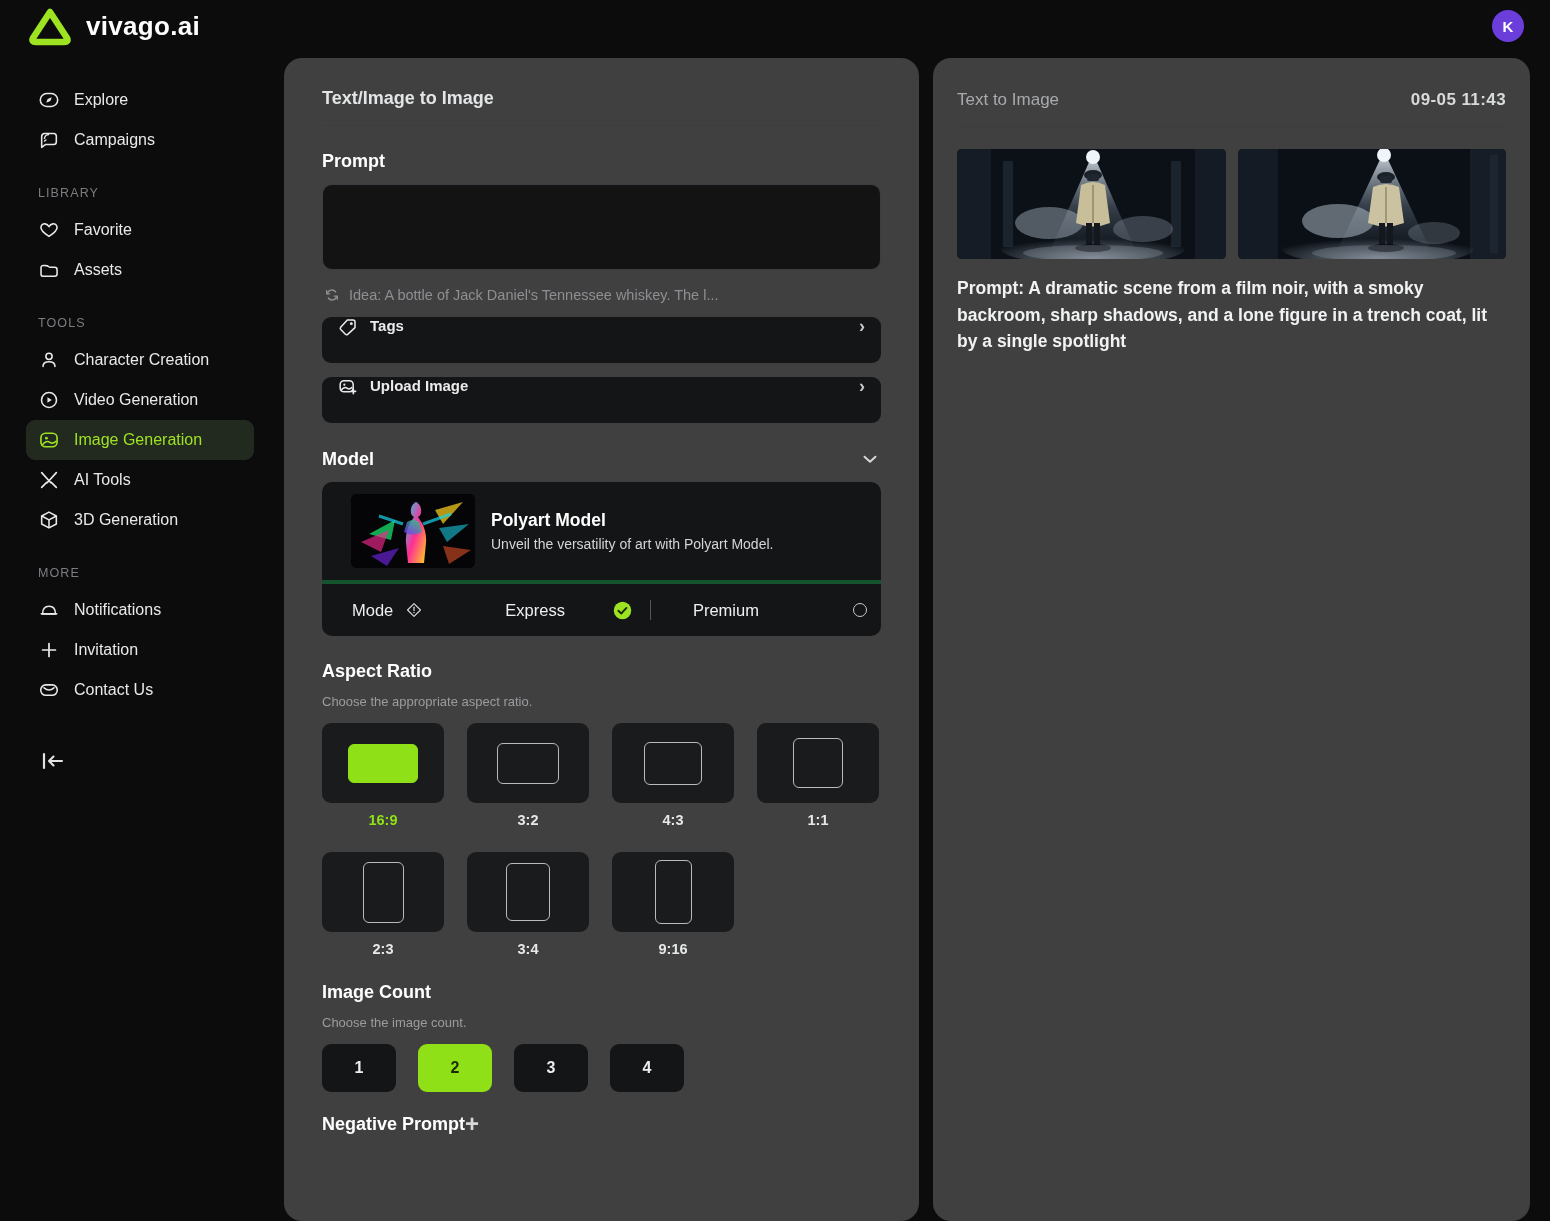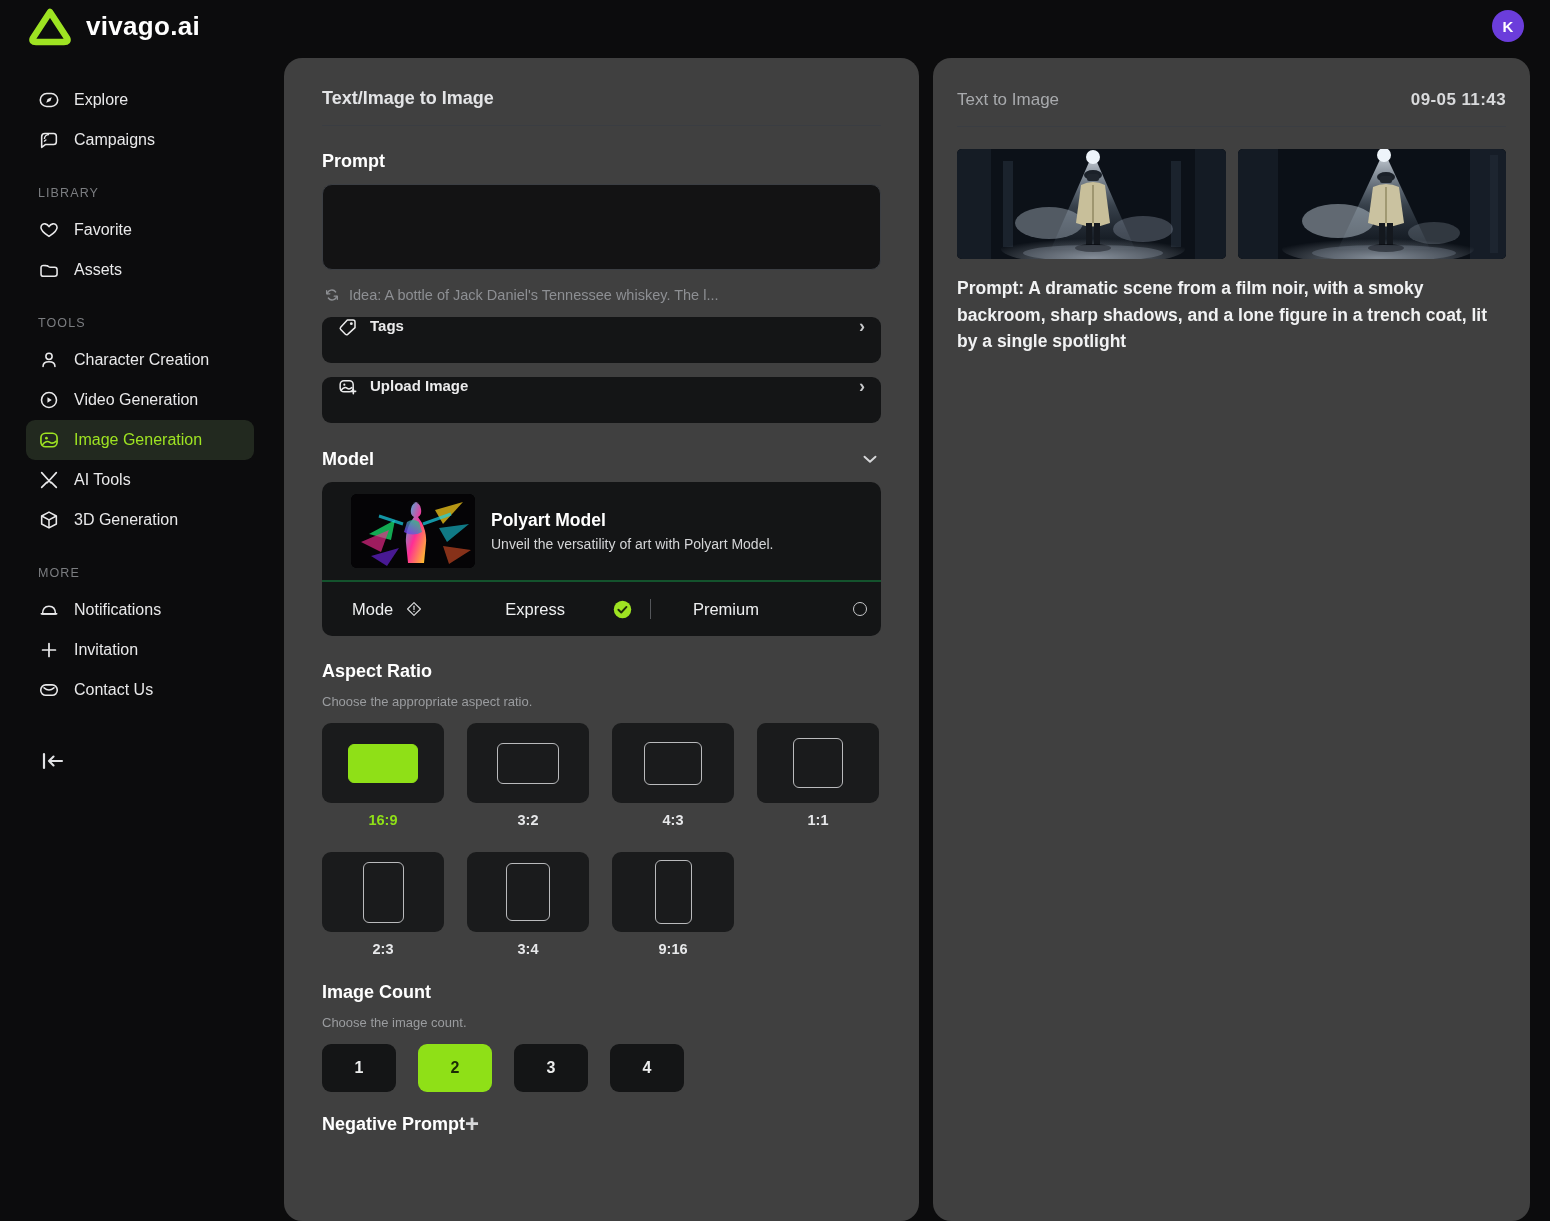--- a/index.html
+++ b/index.html
@@ -204,21 +204,21 @@
     border-radius: 6px;
     flex: 0 0 124px;
     overflow: hidden;
     background: #000;
   }
   .model-name { font-size: 17.5px; font-weight: bold; color: #fff; }
   .model-desc { font-size: 14px; color: #d4d5d7; margin-top: 5px; }
   .mode-row {
     display: flex; align-items: center;
     height: 56px;
-    border-top: 2px solid #14532d;
+    border-top: 4px solid #14532d;
     padding: 0 14px 0 30px;
     font-size: 16.5px;
     color: #eeeff0;
     gap: 12px;
   }
   .mode-row .lbl { font-weight: normal; }
   .mode-sep { width: 1px; height: 20px; background: #54565a; margin: 0 6px; }
   .sp-a { width: 58px; } .sp-b { width: 12px; } .sp-c { width: 24px; }
   .dot-check { width: 19px; height: 19px; }
   .dot-empty {

